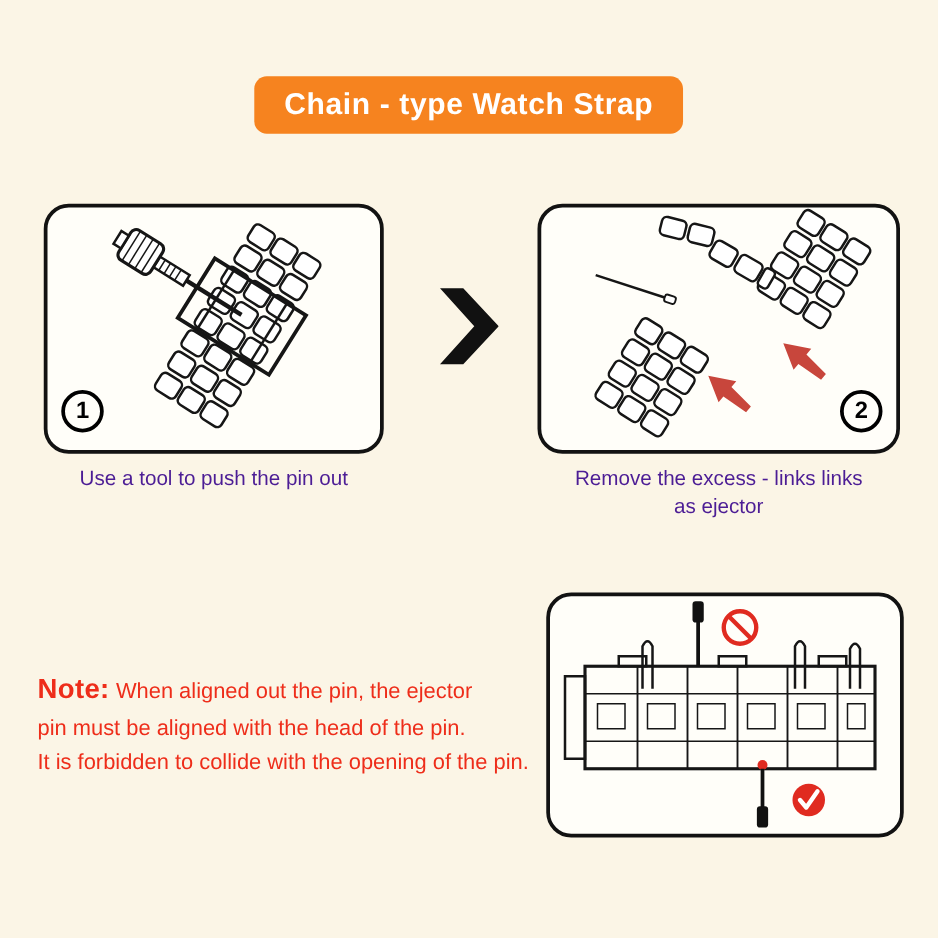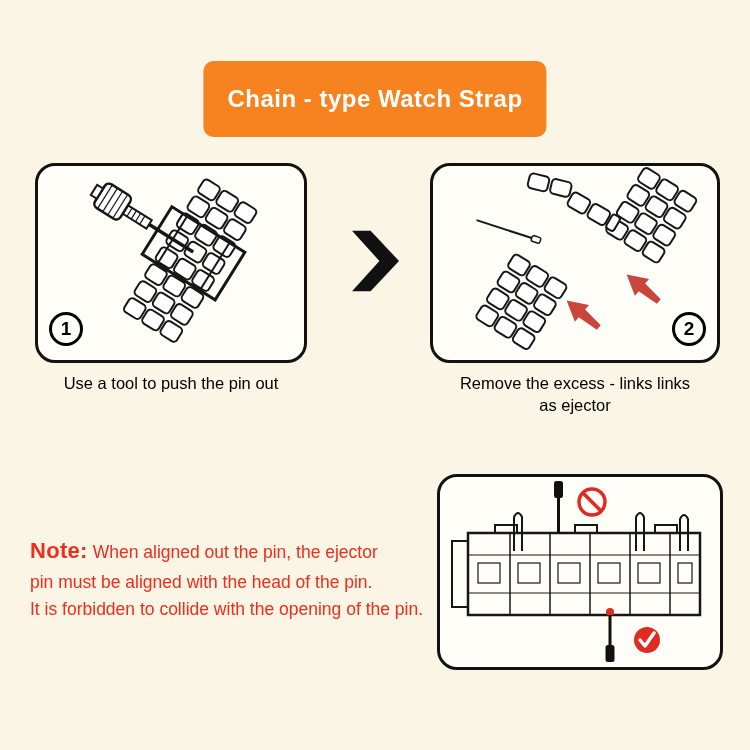--- a/index.html
+++ b/index.html
@@ -8,21 +8,21 @@
     background:var(--page-bg,#FBF5E6);
     font-family:"Liberation Sans",sans-serif;
   }
   .page{position:relative;width:750px;height:750px;overflow:hidden;}
 
   .banner{
     position:absolute;top:61px;left:50%;transform:translateX(-50%);
     background:var(--banner-bg,#F6831F);
     color:var(--banner-text,#FFFFFF);
     font-size:24px;font-weight:bold;letter-spacing:.5px;
-    padding:24px 24px;border-radius:10px;white-space:nowrap;
+    padding:9px 24px;border-radius:10px;white-space:nowrap;
   }
 
   .panel{
     position:absolute;background:var(--panel-bg,#FFFEF9);
     border:3px solid #121212;border-radius:20px;box-sizing:border-box;
   }
   .panel-step1{left:35px;top:163px;width:272px;height:200px;}
   .panel-step2{left:430px;top:163px;width:290px;height:200px;}
   .panel-detail{left:437px;top:474px;width:286px;height:196px;}
 
@@ -32,21 +32,21 @@
     position:absolute;width:28px;height:28px;
     border:3.5px solid #000;border-radius:50%;
     display:flex;align-items:center;justify-content:center;
     font-weight:bold;font-size:19px;color:#000;
   }
   .badge-left{left:11px;top:146px;}
   .badge-right{right:11px;top:146px;}
 
   .chevron{position:absolute;left:352px;top:230px;width:47px;height:62px;}
 
-  .caption{position:absolute;color:#000000;font-size:16.5px;text-align:center;line-height:1.35;}
+  .caption{position:absolute;color:#4c1d95;font-size:16.5px;text-align:center;line-height:1.35;}
   .caption1{left:35px;top:372px;width:272px;}
   .caption2{left:430px;top:372px;width:290px;}
 
   .note{
     position:absolute;left:30px;top:534px;width:435px;margin:0;
     color:var(--note-red,#EE2D1A);
     font-size:17.5px;line-height:1.58;
   }
   .note-label{font-size:22px;margin-right:5px;letter-spacing:.3px;}
 </style>

